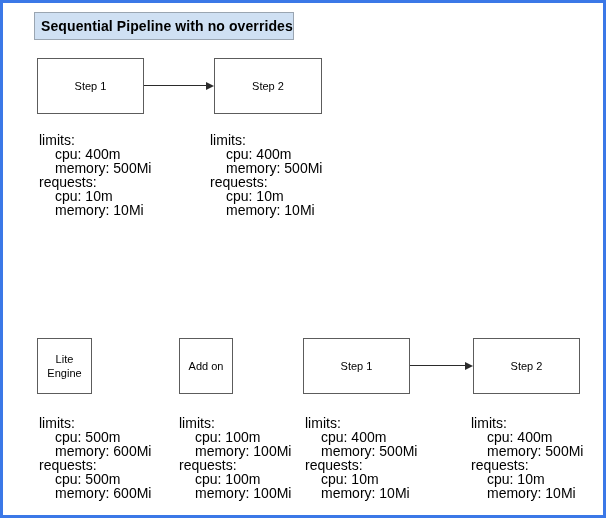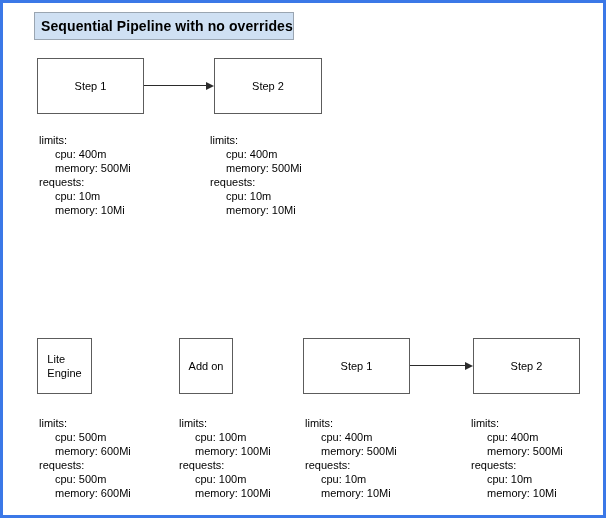--- a/index.html
+++ b/index.html
@@ -44,20 +44,21 @@
 
   
   .node {
     position: absolute;
     box-sizing: border-box;
     background: #ffffff;
     border: 1px solid #5c5c5c;
     display: flex;
     align-items: center;
     justify-content: center;
+    text-align: center;
     font-size: 11px;
     line-height: 14px;
     color: #000000;
     white-space: pre-line;
   }
 
   
   #node-r1-step1 { left: 34px;  top: 55px; width: 107px; height: 56px; }
   #node-r1-step2 { left: 211px; top: 55px; width: 108px; height: 56px; }
 
@@ -91,21 +92,21 @@
   #arrow-r1 { left: 141px; top: 78px; width: 70px; }
   #arrow-r1 .shaft { width: 62px; }
   #arrow-r1 .head  { left: 62px; }
   #arrow-r2 { left: 407px; top: 358px; width: 63px; }
   #arrow-r2 .shaft { width: 55px; }
   #arrow-r2 .head  { left: 55px; }
 
   
   .resblock {
     position: absolute;
-    font-size: 11px;
+    font-size: 14px;
     line-height: 14px;
     color: #000000;
     white-space: nowrap;
   }
   .resblock .key { display: block; }
   .resblock .sub { display: block; padding-left: 16px; }
 
   
   #res-r1-c0 { left: 36px;  top: 130px; }
   #res-r1-c1 { left: 207px; top: 130px; }

